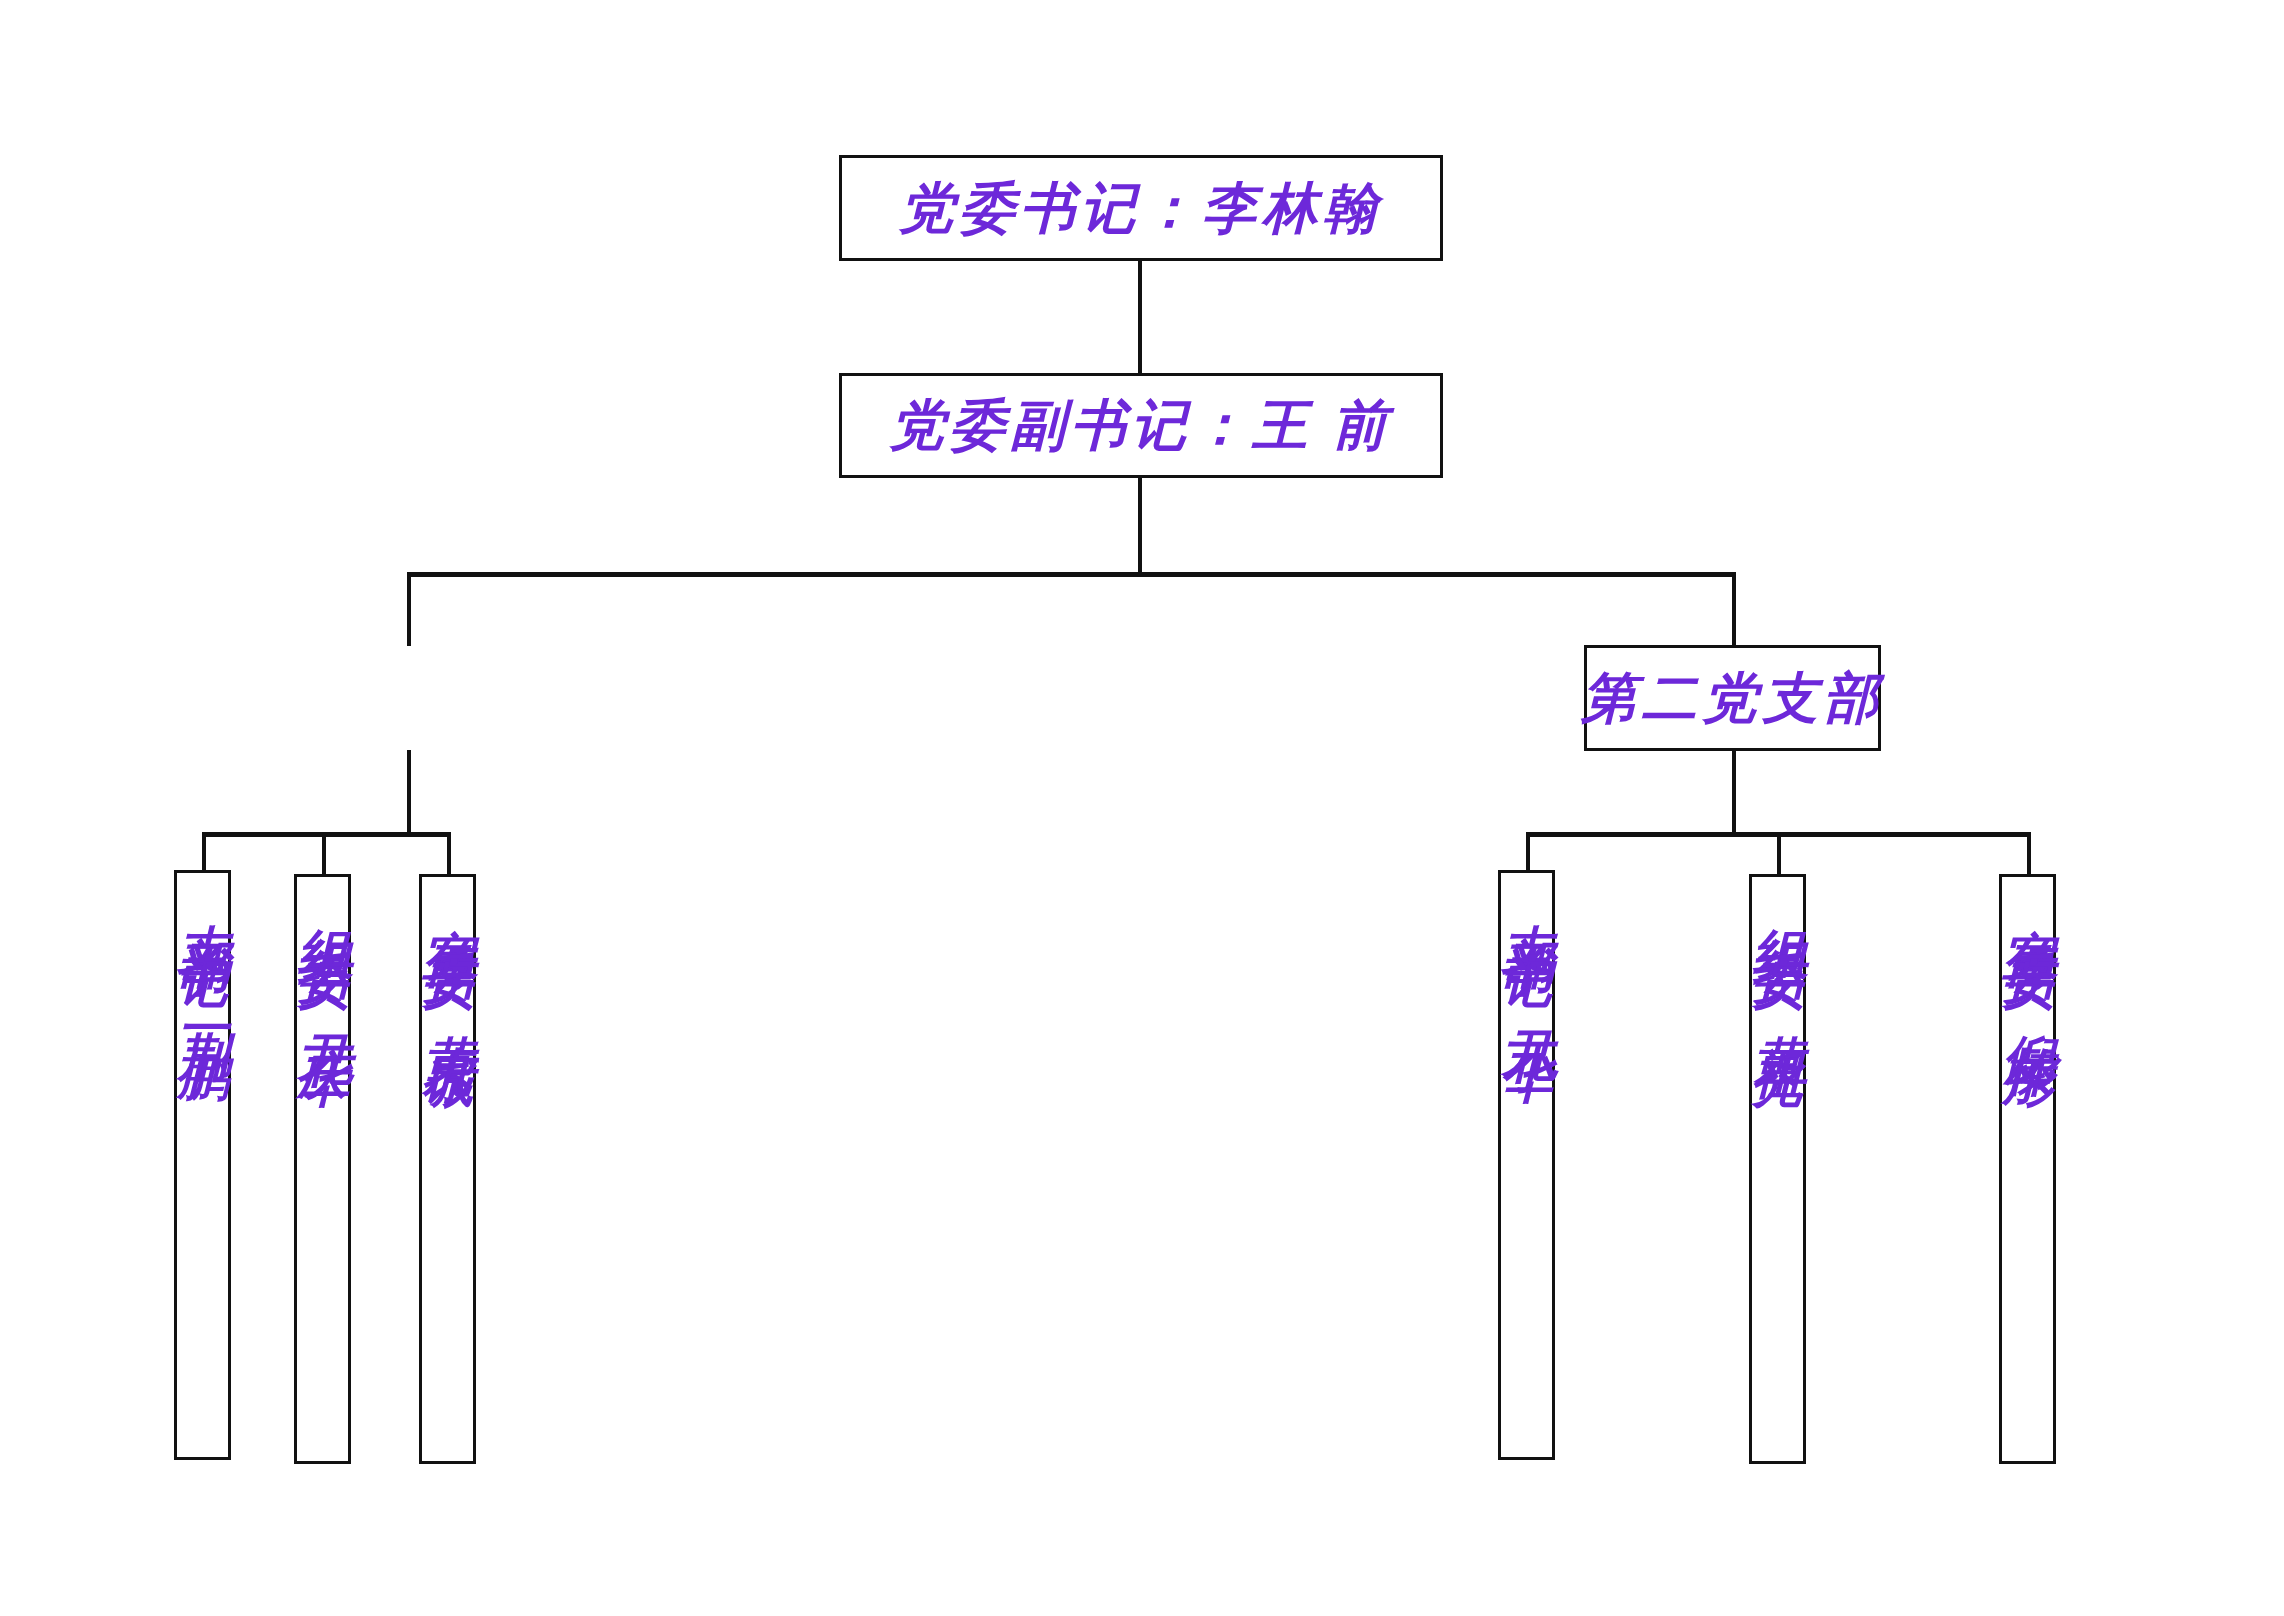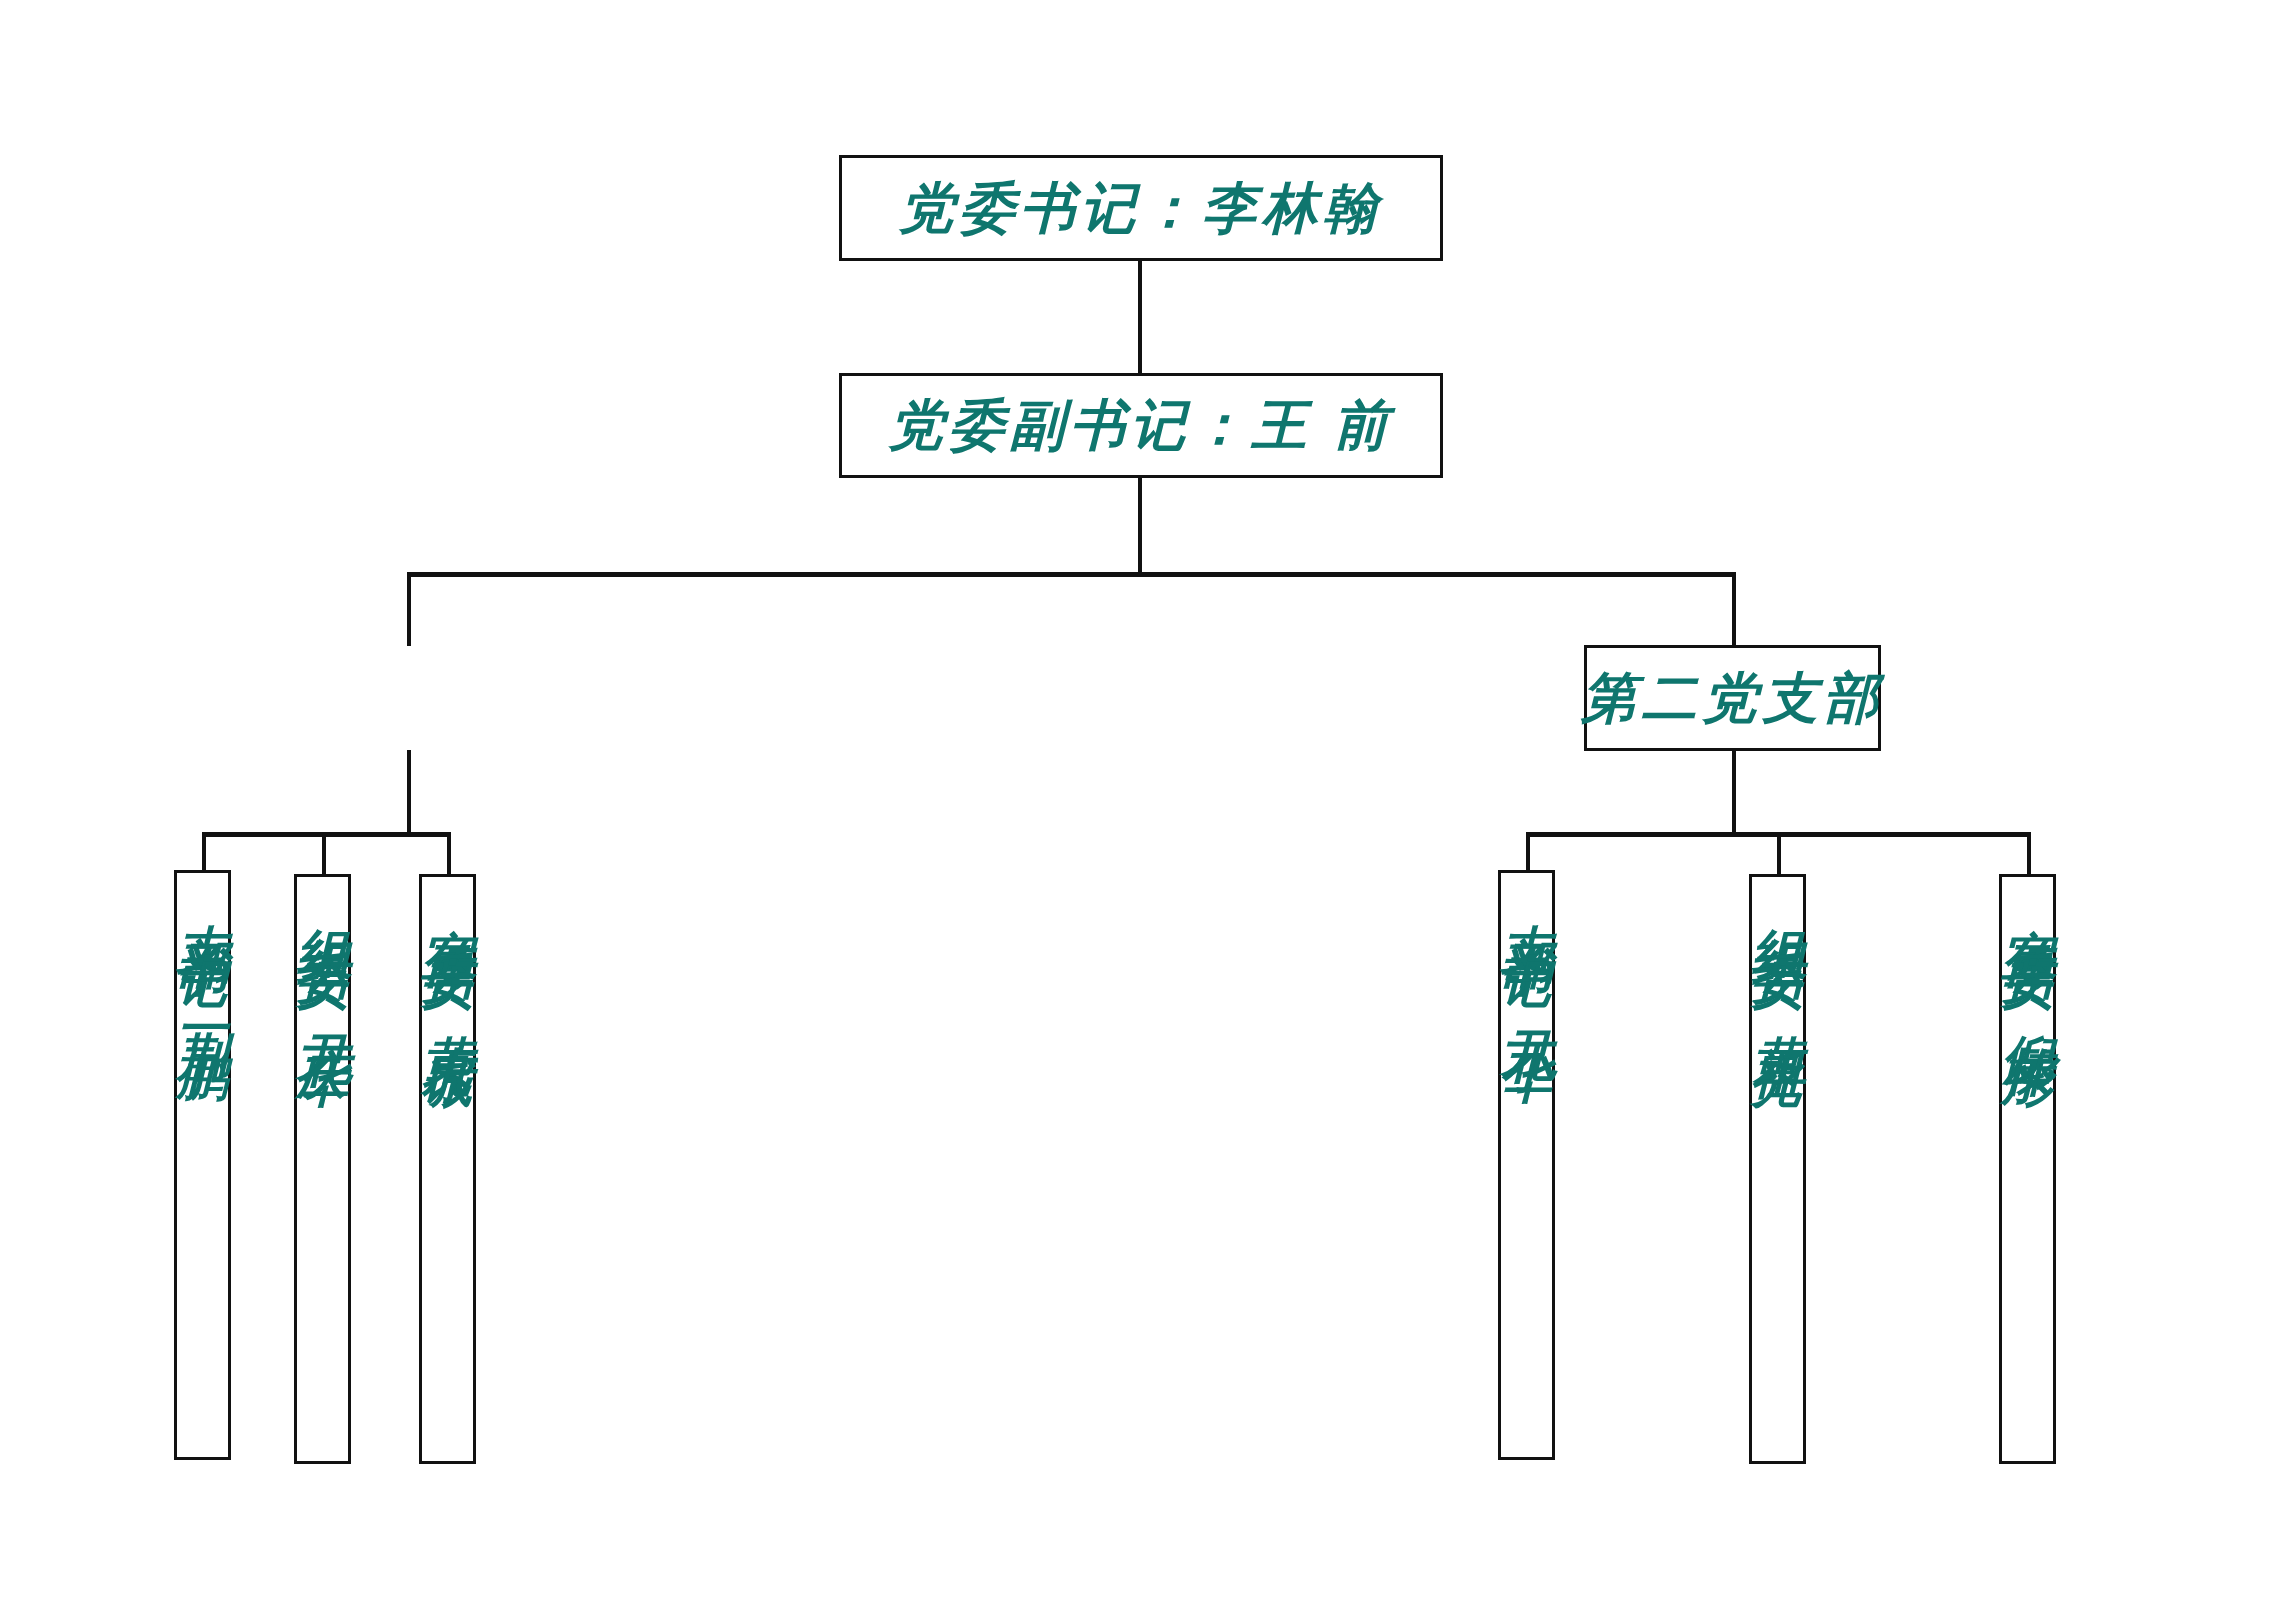--- a/index.html
+++ b/index.html
@@ -24,22 +24,22 @@
     position: absolute;
     box-sizing: border-box;
     background: #ffffff;
     border: 3.3px solid #111111;
     display: flex;
     align-items: center;
     justify-content: center;
     z-index: 3;
   }
   .node .label {
-    font-family: Liberation Sans, sans-serif;
-    color: #0f766e;
+    font-family: Liberation Serif, serif;
+    color: #6d28d9;
     font-weight: 700;
     font-style: italic;
     letter-spacing: 0.10em;
     white-space: pre;
     line-height: 1;
   }
 
   
   .node.h-box .label {
     font-size: 55px;

